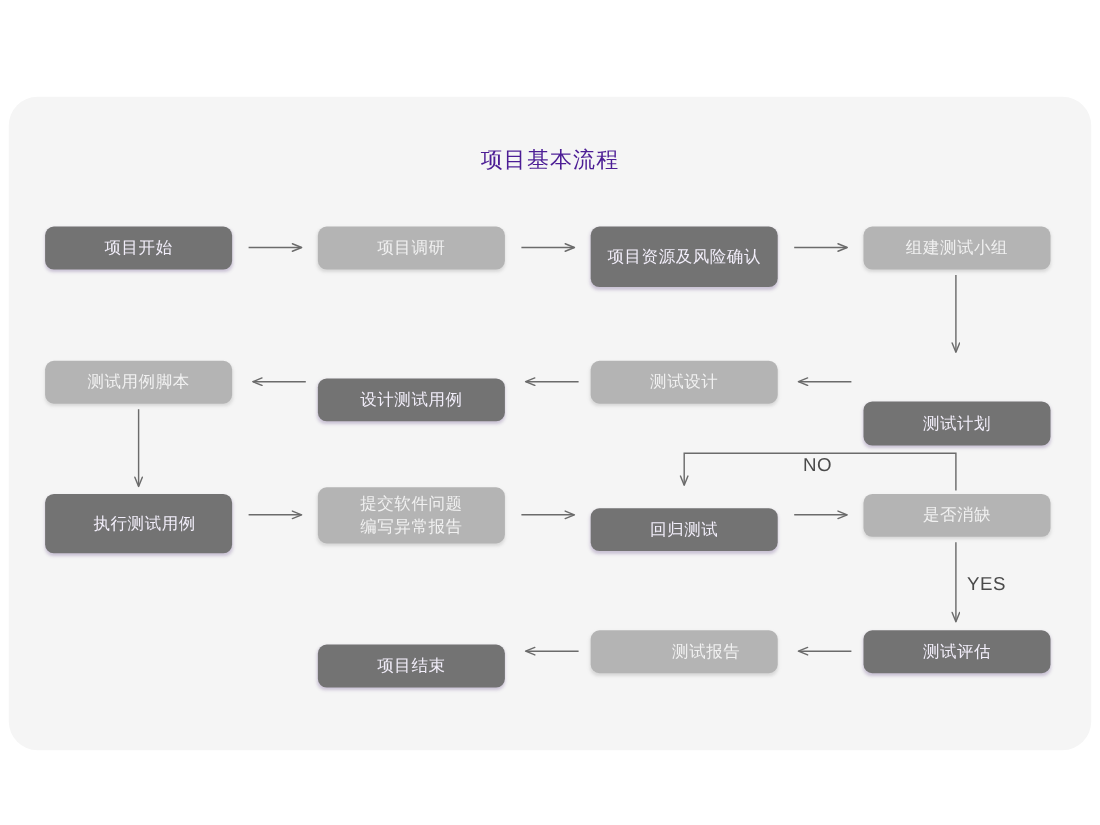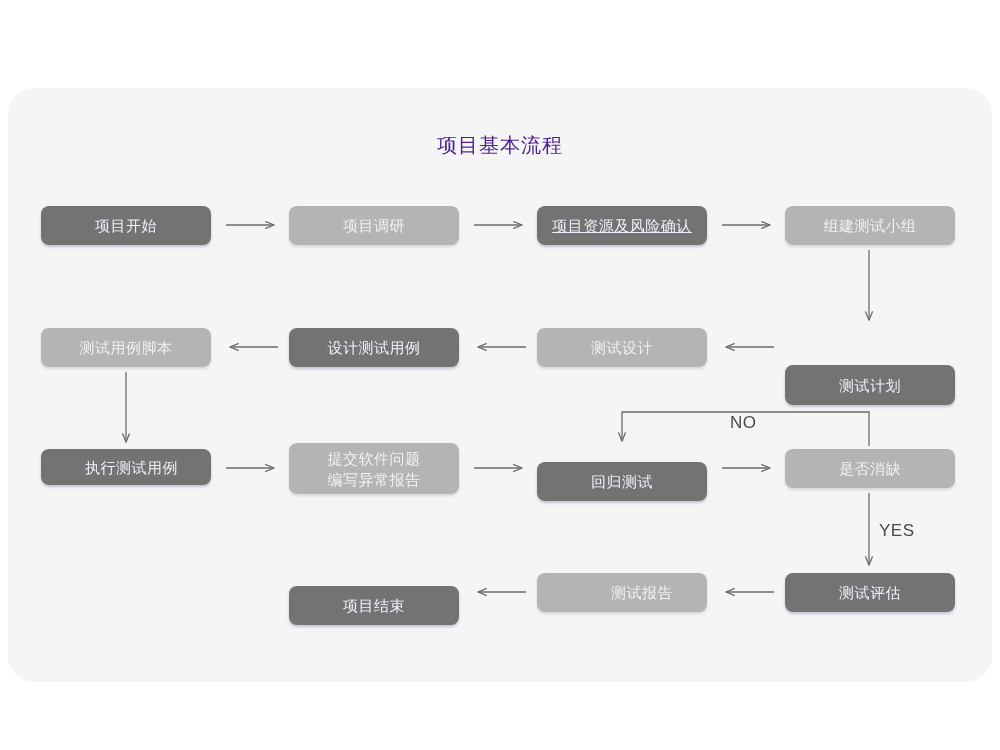--- a/index.html
+++ b/index.html
@@ -115,33 +115,33 @@
 
     <line x1="774" y1="592" x2="726" y2="592" marker-end="url(#ah)"></line>
     <line x1="526" y1="592" x2="478" y2="592" marker-end="url(#ah)"></line>
   </g>
 </svg>
 
 <div class="node purple" style="left:41px; top:206px; width:170px; height:39px;">项目开始</div>
 
 <div class="node gray" style="left:289px; top:206px; width:170px; height:39px;">项目调研</div>
 
-<div class="node purple" style="left:537px; top:206px; width:170px; height:39px;text-decoration:underline;">项目资源及风险确认</div>
+<div class="node purple" style="left:537px; top:206px; width:170px; height:55px;">项目资源及风险确认</div>
 
 <div class="node gray" style="left:785px; top:206px; width:170px; height:39px;">组建测试小组</div>
 
 <div class="node gray" style="left:41px; top:328px; width:170px; height:39px;">测试用例脚本</div>
 
-<div class="node purple" style="left:289px; top:328px; width:170px; height:39px;">设计测试用例</div>
+<div class="node purple" style="left:289px; top:344px; width:170px; height:39px;">设计测试用例</div>
 
 <div class="node gray" style="left:537px; top:328px; width:170px; height:39px;">测试设计</div>
 
 <div class="node purple" style="left:785px; top:328px; width:170px; height:40px;margin-top:37px;">测试计划</div>
 
-<div class="node purple" style="left:41px; top:449px; width:170px; height:36px;padding-left:11px;">执行测试用例</div>
+<div class="node purple" style="left:41px; top:449px; width:170px; height:54px;padding-left:11px;">执行测试用例</div>
 
 <div class="node gray" style="left:289px; top:443px; width:170px; height:51px; white-space:pre-line;">提交软件问题
 编写异常报告</div>
 
 <div class="node purple" style="left:537px; top:462px; width:170px; height:39px;">回归测试</div>
 
 <div class="node gray" style="left:785px; top:449px; width:170px; height:39px;">是否消缺</div>
 
 <div class="node purple" style="left:289px; top:573px; width:170px; height:39px;margin-top:13px;">项目结束</div>
 

